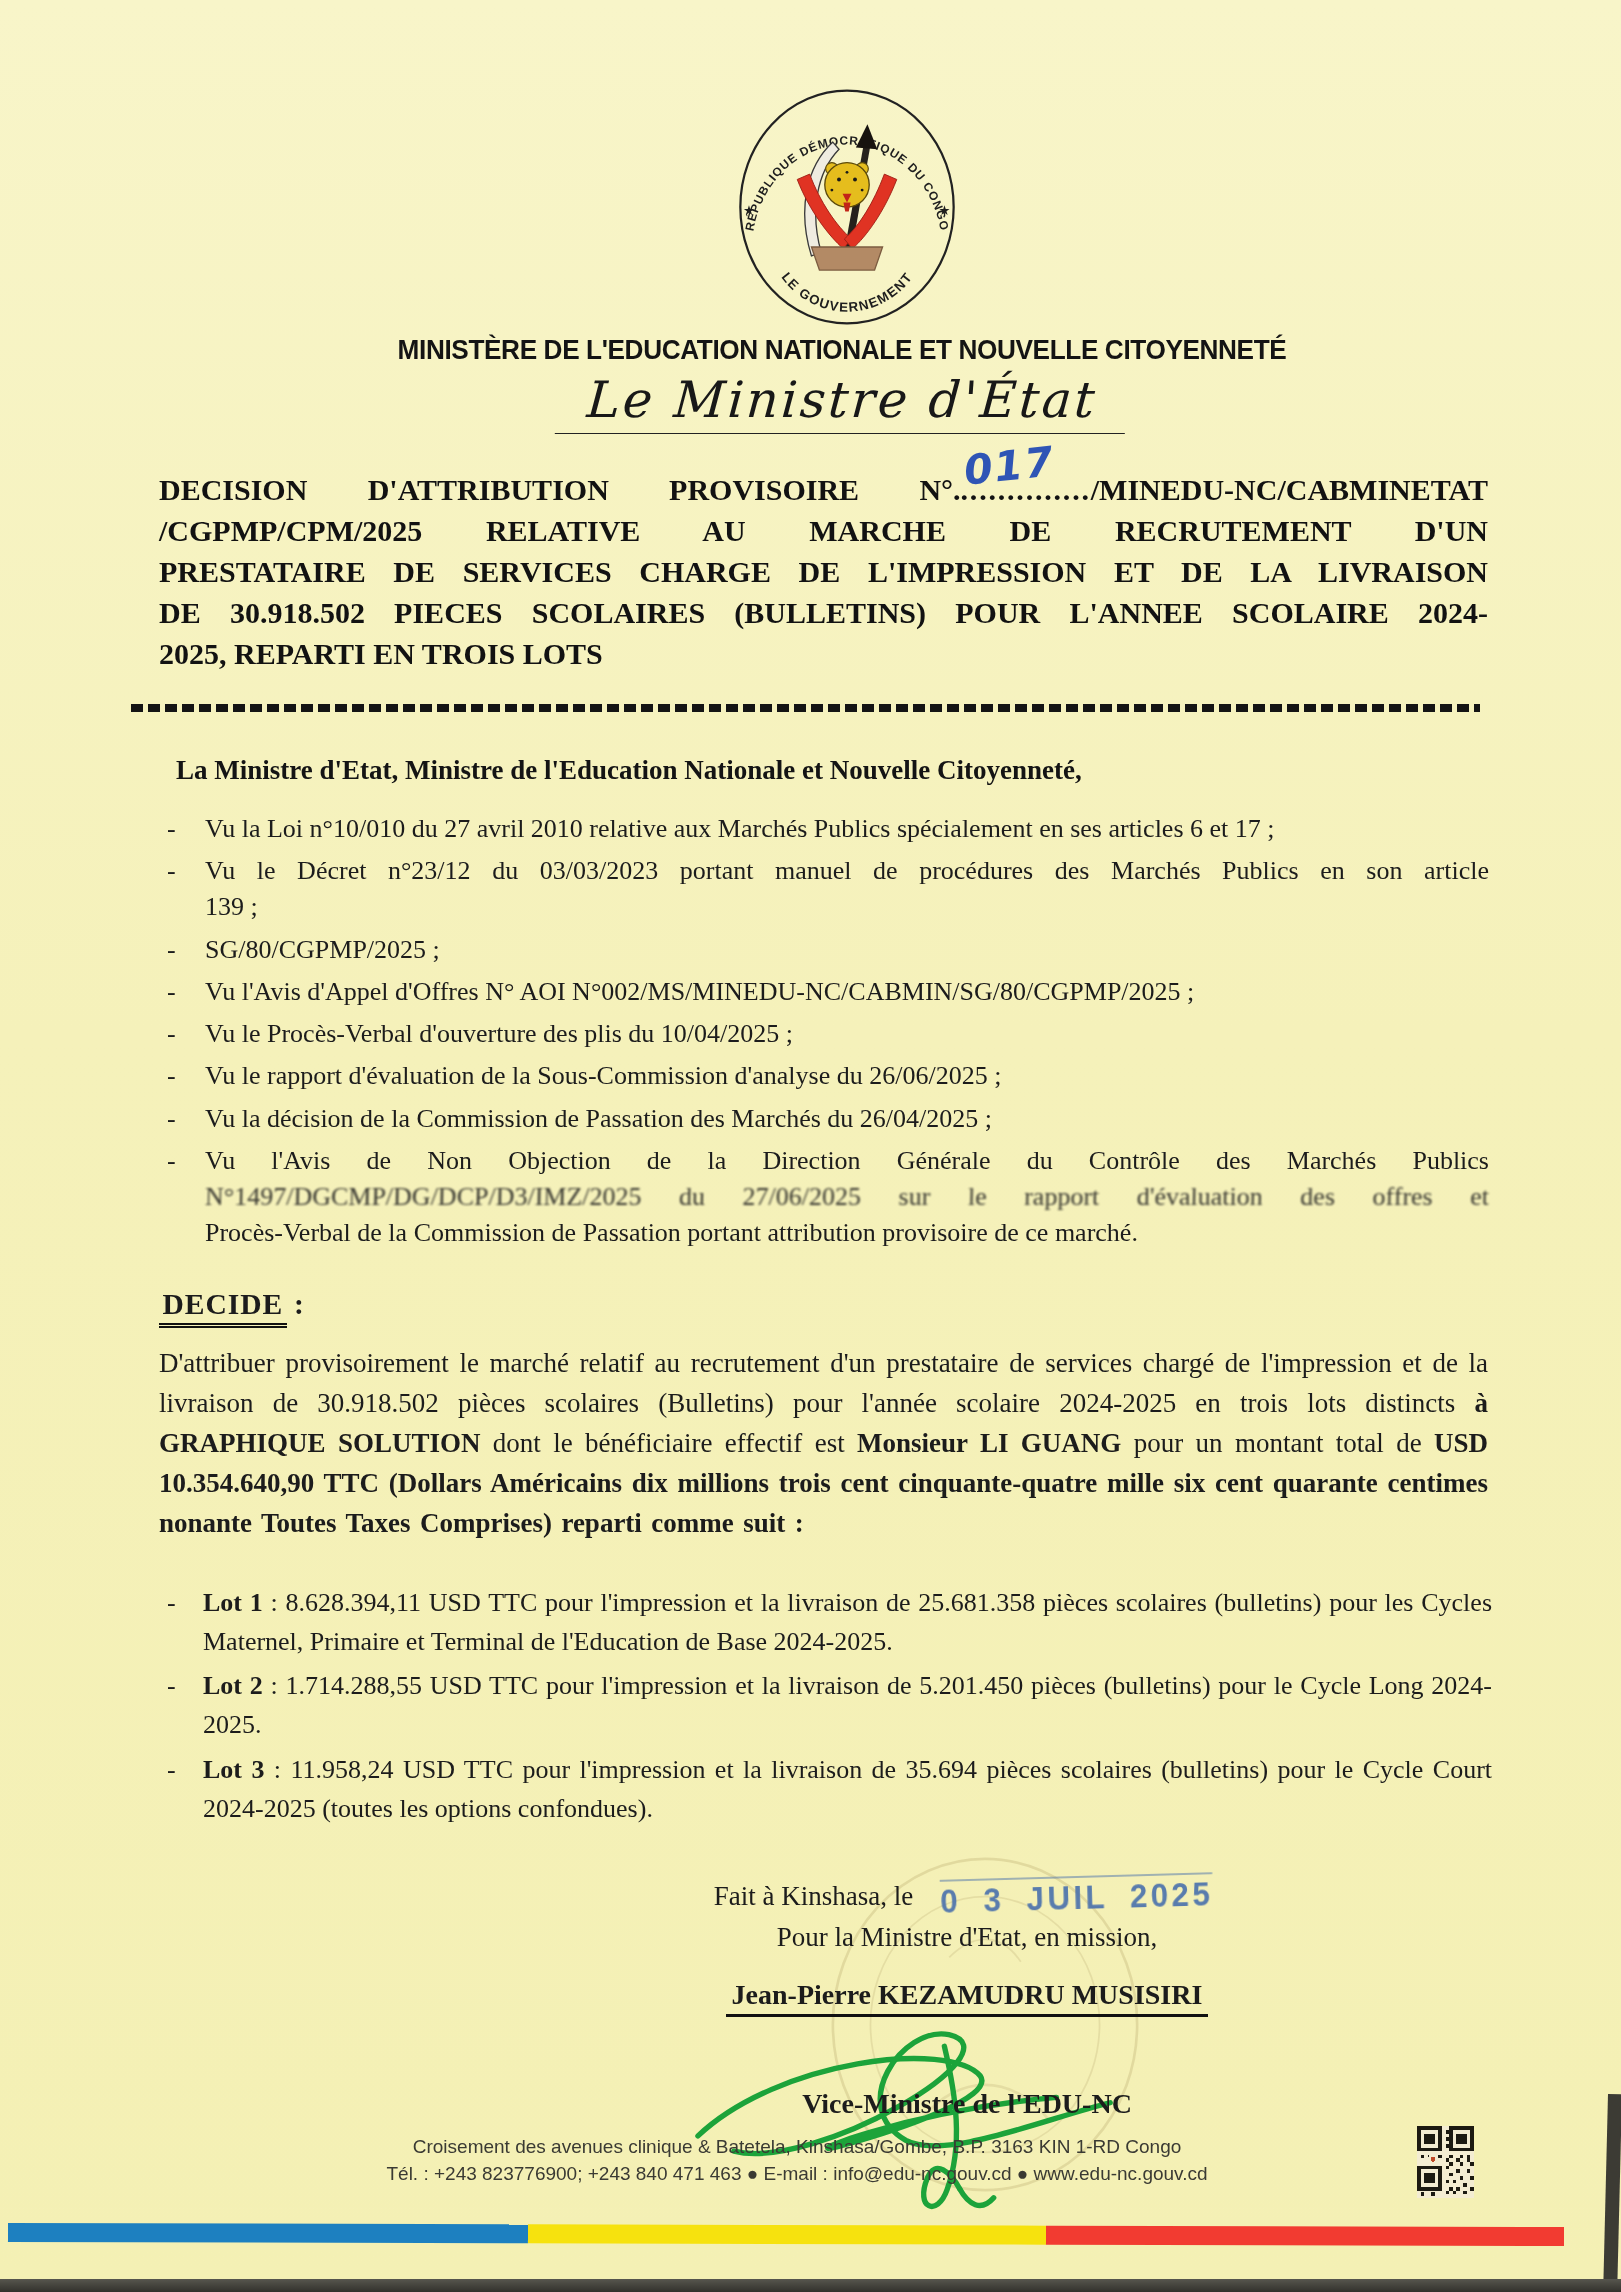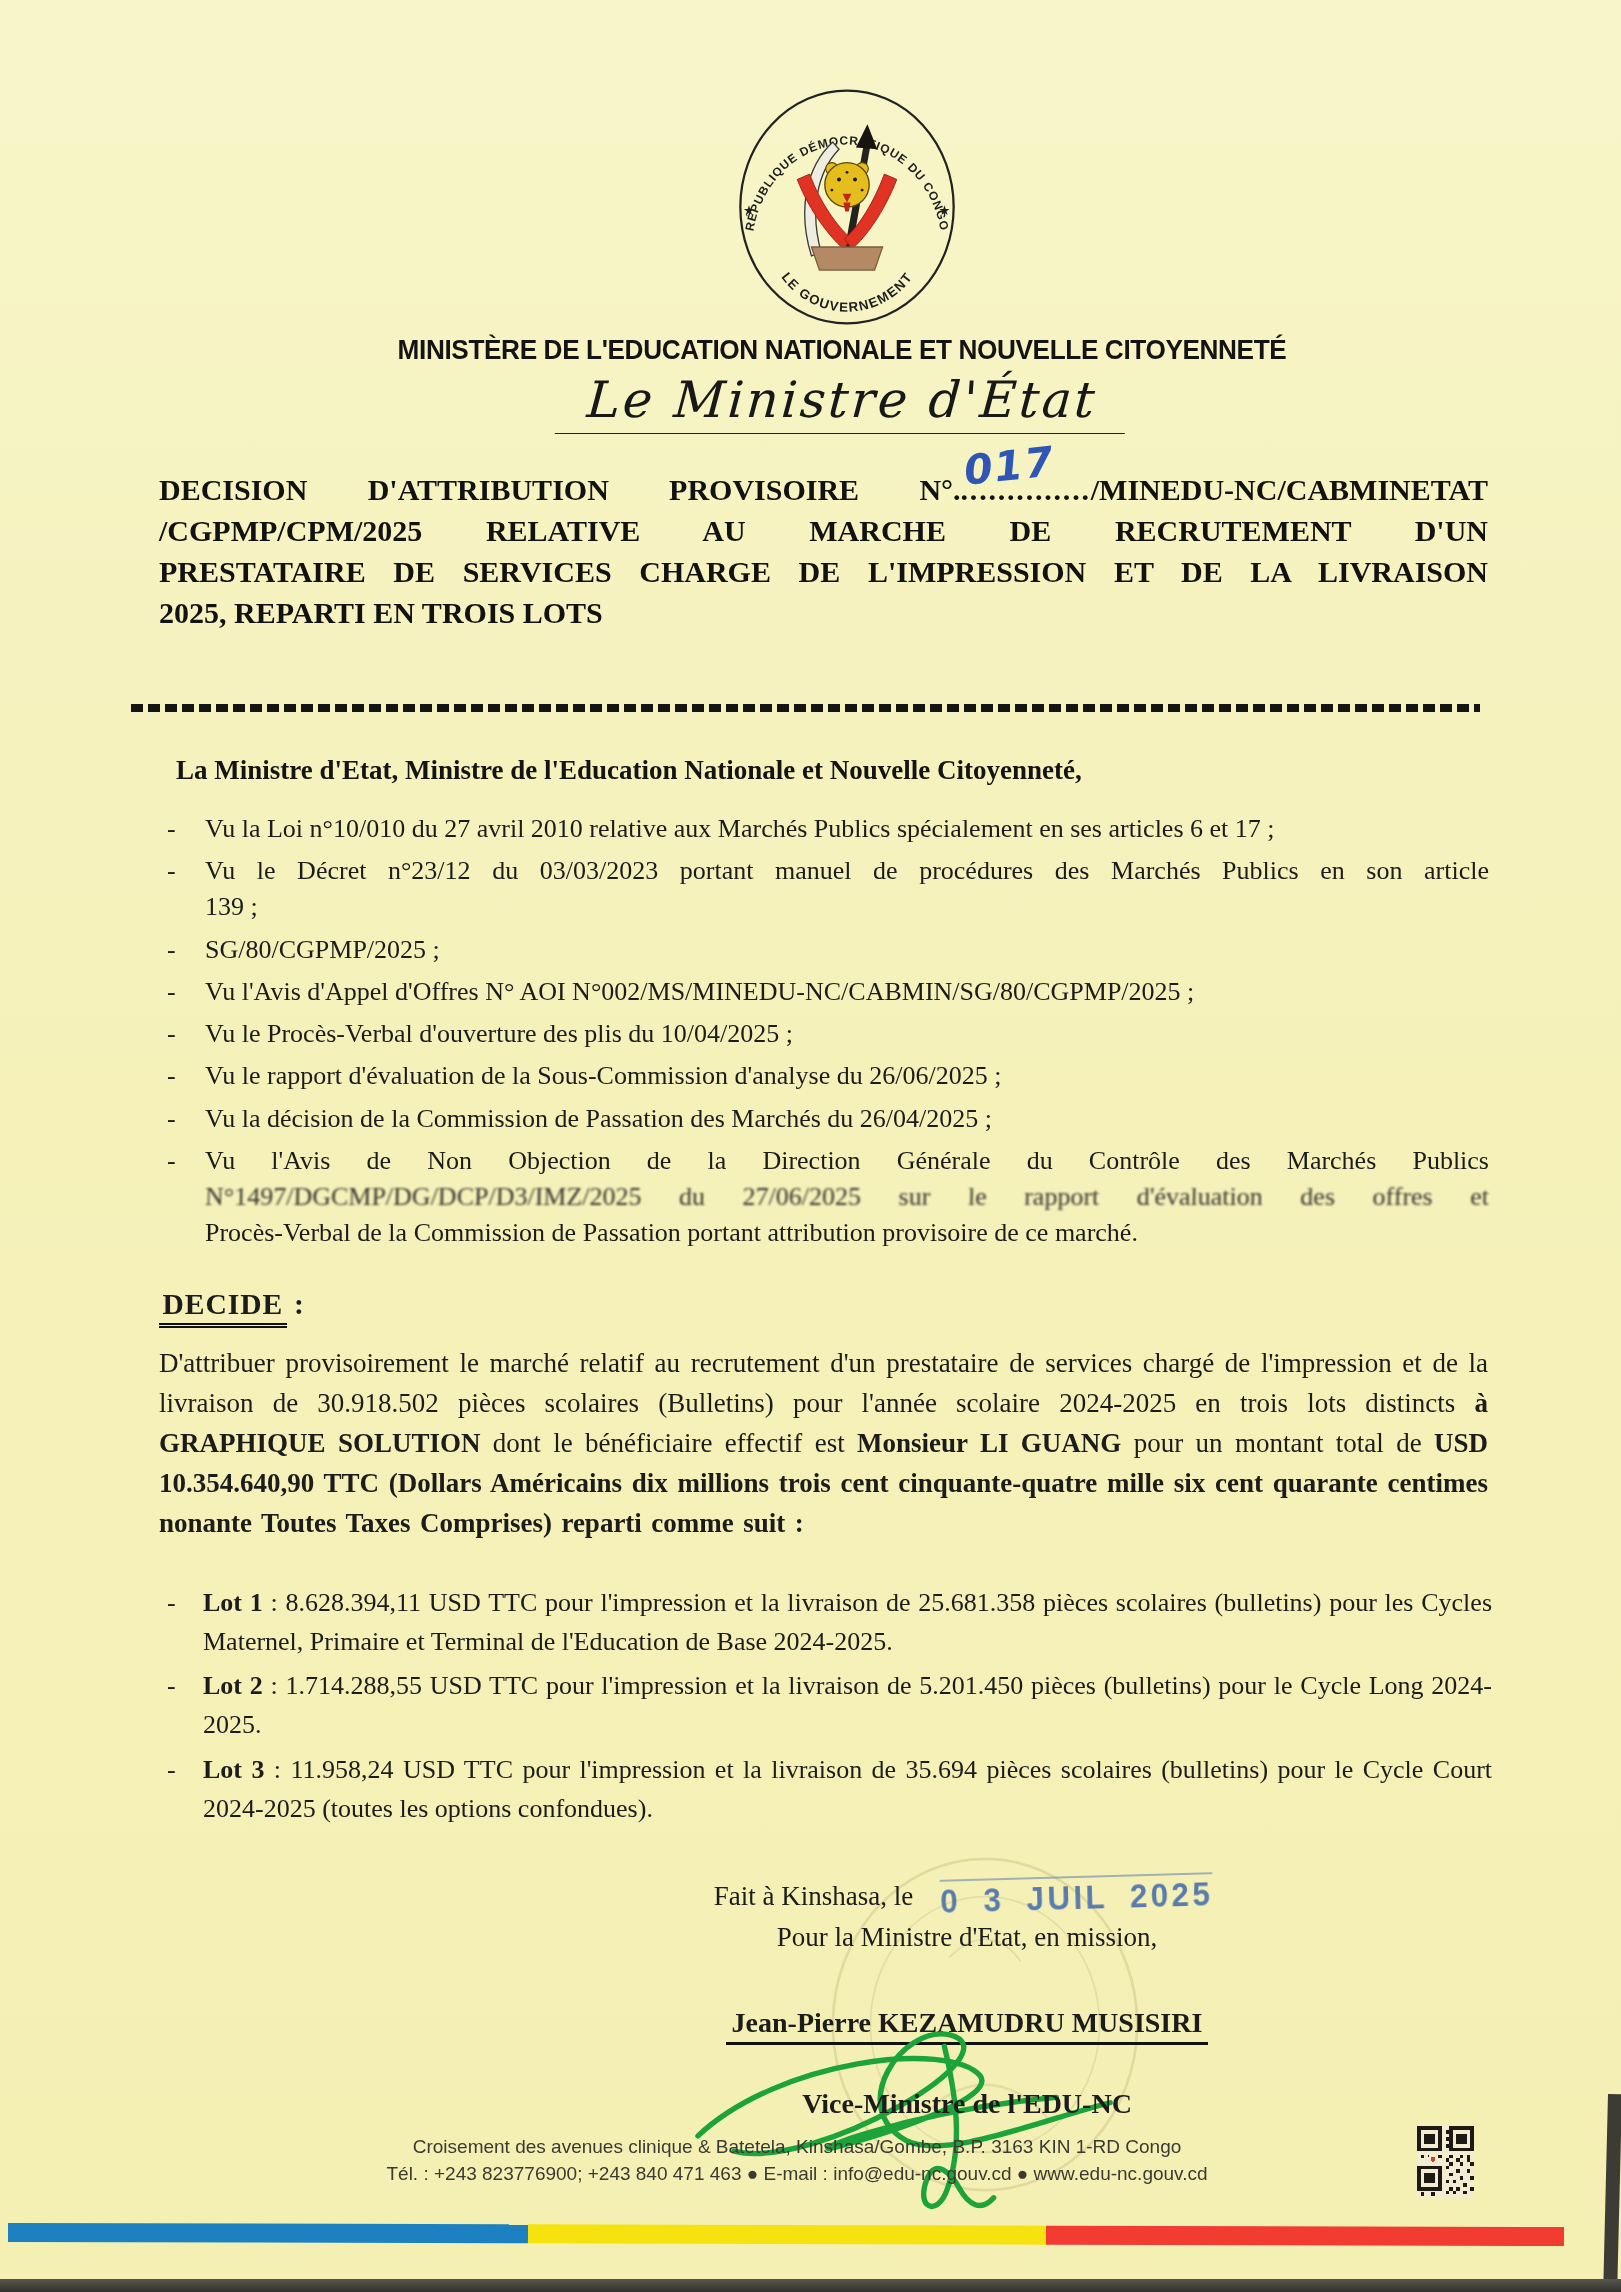--- a/index.html
+++ b/index.html
@@ -70,21 +70,21 @@
     font-family:"Liberation Sans", sans-serif; font-weight:bold; font-size:33px;
     color:var(--stamp-blue); letter-spacing:3.6px; word-spacing:10.7px;
     transform:rotate(-1.6deg) scaleX(.95); opacity:.93; filter:blur(0.3px);
     border-top:2.7px solid rgba(78,116,173,.55); padding-top:0.9px;
   }
   #watermark{position:absolute; left:797px; top:1850px; width:376px; height:349px; opacity:.5;}
   #sig-block{position:absolute; left:555px; top:1922px; width:824px; text-align:center;}
   #pour-line{position:absolute; left:0; top:0; width:100%; font-size:27px;}
   #signer-name{
     position:absolute; left:0; top:57px; width:100%；
-    font-size:28px;margin-top:28px;
+    font-size:28px;
   }
   #signer-name{position:absolute; left:0; top:57px; width:100%; font-size:28px; font-weight:bold;}
   #signer-name .u{display:inline-block; border-bottom:3.6px solid #111; padding:0 5.4px 2.7px 5.4px;}
   #signature-svg{position:absolute; left:116px; top:75px; width:502px; height:233px; pointer-events:none;}
   #signer-role{position:absolute; left:0; top:154px; width:100%; font-size:28px; font-weight:bold;margin-top:12px;}
   
   #footer{
     position:absolute; left:161px; top:2133px; width:1272px; text-align:center;
     font-family:"Liberation Sans", sans-serif; font-size:19px; line-height:27px; color:#3a3a33;
   }
@@ -139,20 +139,21 @@
   <div id="ministry">MINISTÈRE DE L'EDUCATION NATIONALE ET NOUVELLE CITOYENNETÉ</div>
 
   <div id="script-line">
     <span class="script">Le Ministre d'État</span>
   </div>
 
   <div id="title-block">
     <span class="t-line t-just"><span>DECISION D'ATTRIBUTION PROVISOIRE N°.</span><span id="dots-wrap"><span>..............</span><span id="hand-number">017</span></span><span>/MINEDU-NC/CABMINETAT</span></span>
     <span class="t-line t-just">/CGPMP/CPM/2025 RELATIVE AU MARCHE DE RECRUTEMENT D'UN</span>
     <span class="t-line t-just">PRESTATAIRE DE SERVICES CHARGE DE L'IMPRESSION ET DE LA LIVRAISON</span>
+    <span class="t-line t-just">DE 30.918.502 PIECES SCOLAIRES (BULLETINS) POUR L'ANNEE SCOLAIRE 2024-</span>
     <span class="t-line">2025, REPARTI EN TROIS LOTS</span>
   </div>
 
   <div id="separator"></div>
 
   <div id="intro">La Ministre d'Etat, Ministre de l'Education Nationale et Nouvelle Citoyenneté,</div>
   <div id="vu-list">
     <div class="vu-item">
       <span class="dash">-</span>
       <div class="vu-text">

